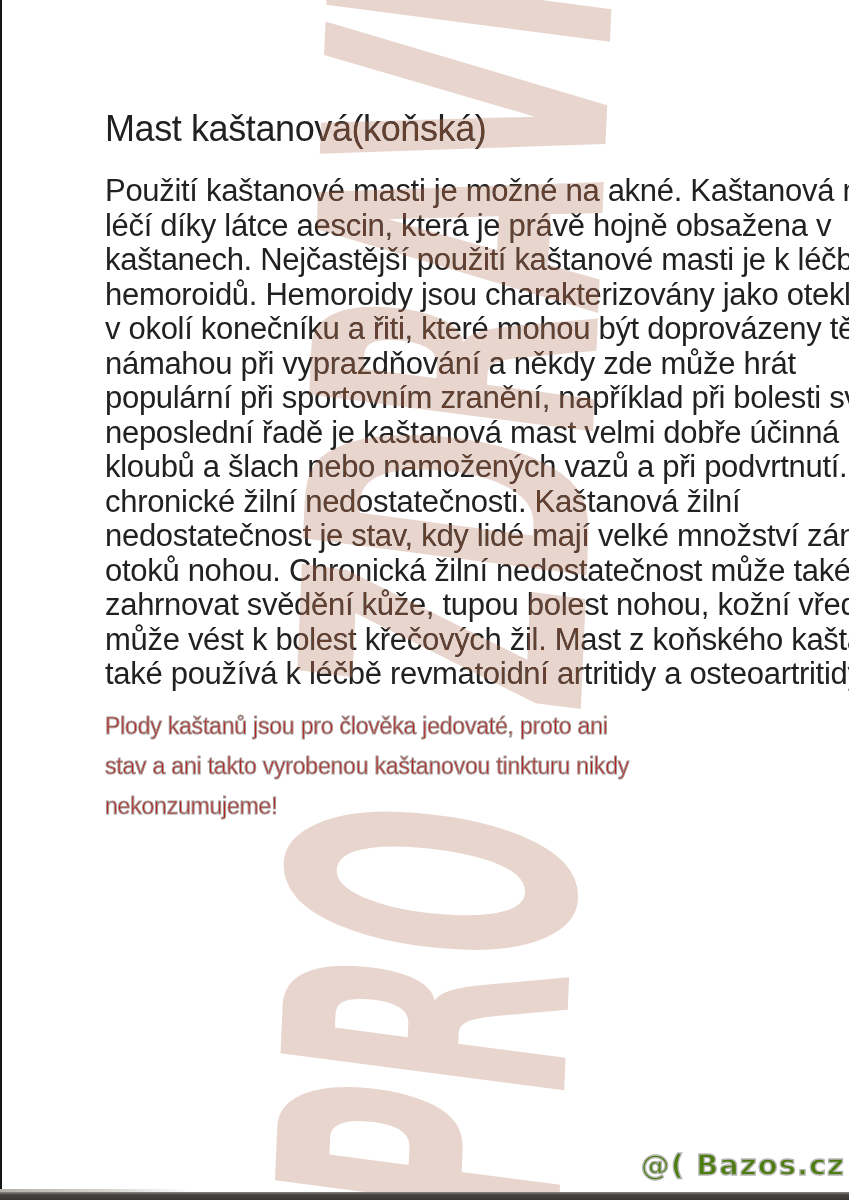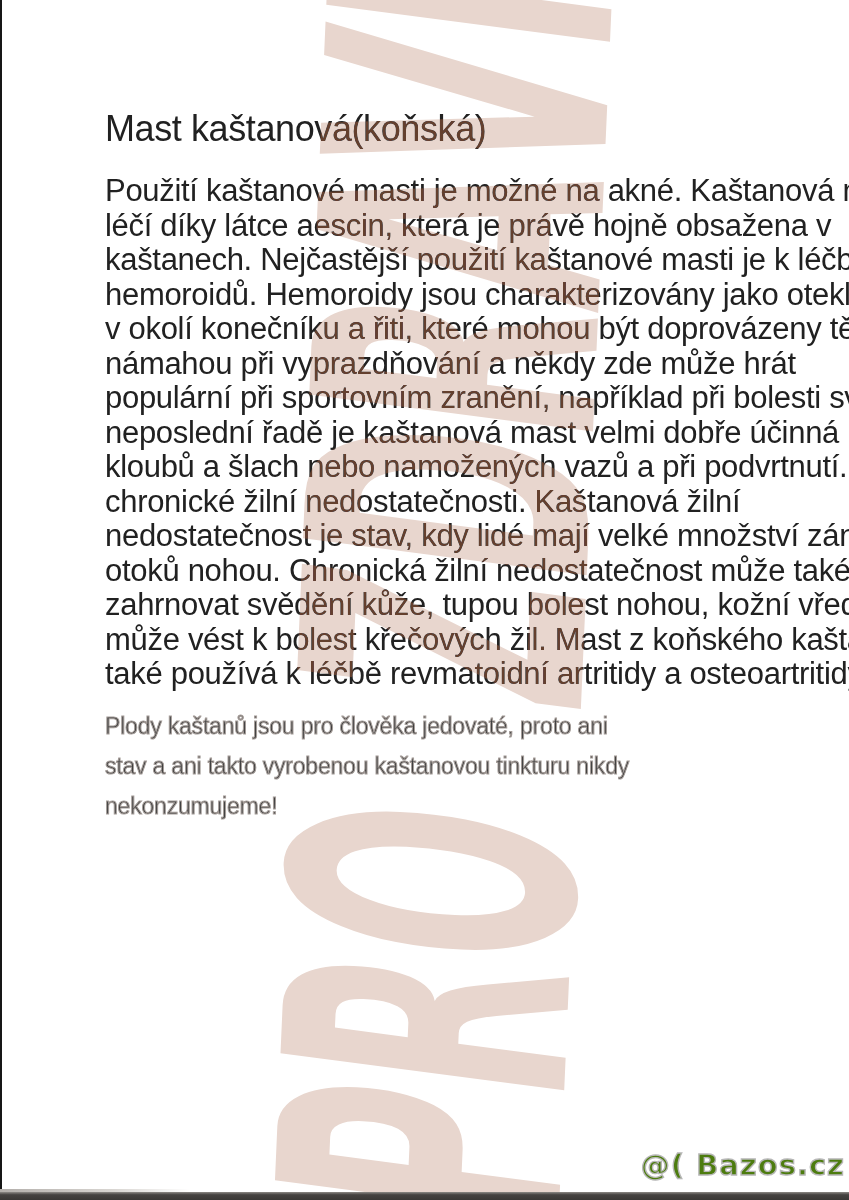--- a/index.html
+++ b/index.html
@@ -58,21 +58,21 @@
     font-size: 31px;
     line-height: 34.5px;
     letter-spacing: -0.3px;
   }
   .body-par div { white-space: nowrap; }
   .warning-par {
     margin-top: 14px;
     font-size: 23px;
     line-height: 40px;
     letter-spacing: -0.2px;
-    color: #404040;
+    color: #b91c1c;
     -webkit-text-stroke: 1px #a49c98;
   }
   .warning-par div { white-space: nowrap; }
 
   
   .bazos {
     position: absolute;
     right: 4px;
     top: 1148px;
     font-family: "DejaVu Sans", sans-serif;

